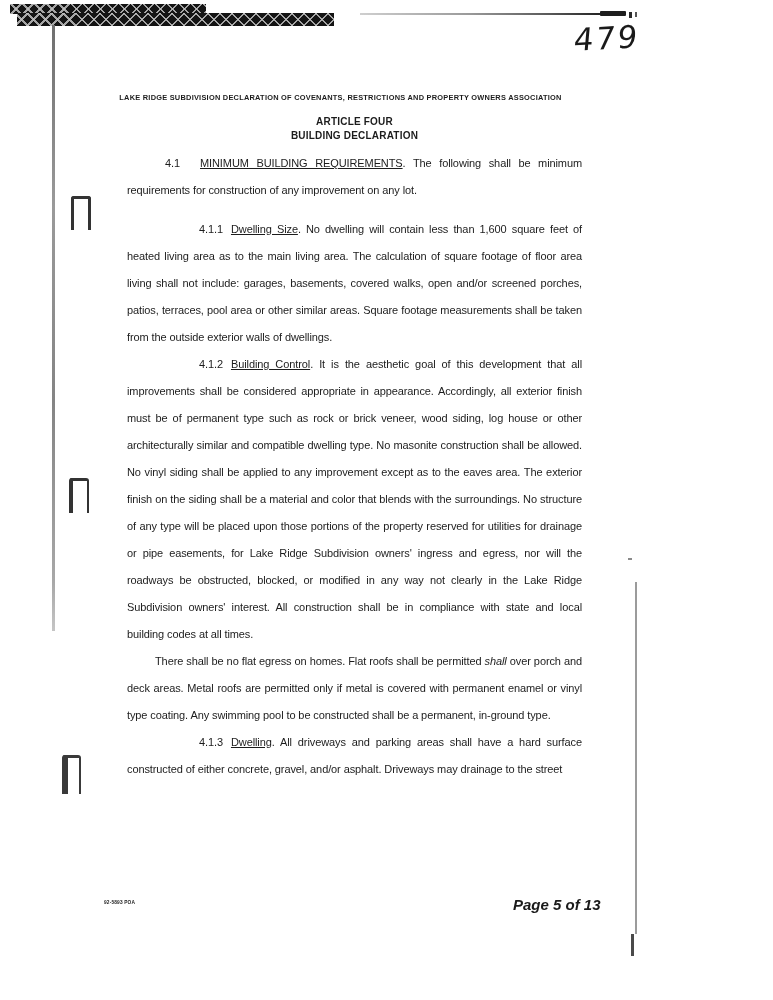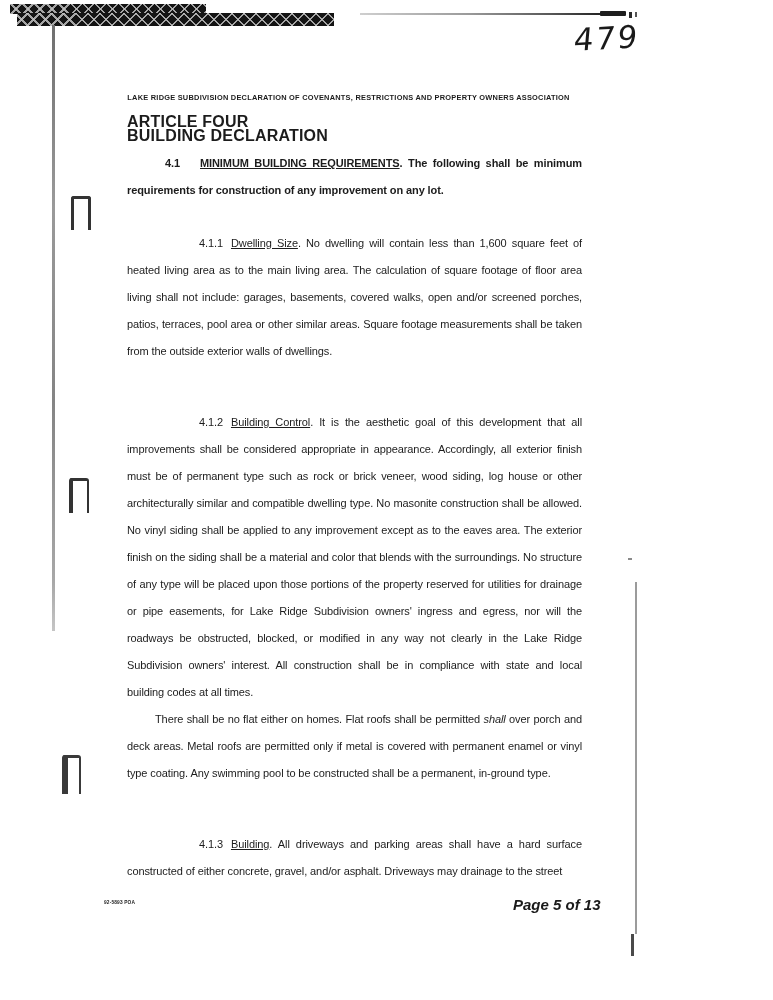--- a/index.html
+++ b/index.html
@@ -36,35 +36,35 @@
   .staple.s2{left:69px;top:478px;width:14px;height:32px;border-width:3px 2px 0 4px;}
   .staple.s3{left:62px;top:755px;width:11px;height:36px;border-width:3px 2px 0 6px;border-color:#3a3a3a;}
   
   .handwritten{
     position:absolute;left:574px;top:20px;font-family:"DejaVu Sans",sans-serif;
     font-size:31px;font-weight:400;color:#1a1a1a;
     transform:rotate(-3deg) skewX(-8deg);letter-spacing:2px;
   }
   
   .doc-header{
-    position:absolute;left:121px;top:93px;width:455px;text-align:center;
+    position:absolute;left:113px;top:93px;width:455px;text-align:center;
     font-size:7.4px;font-weight:bold;letter-spacing:.25px;white-space:nowrap;
   }
   .article-heading{
-    position:absolute;left:127px;top:115px;width:455px;
-    font-size:16px;font-weight:bold;line-height:13.5px;letter-spacing:.2px;
+    position:absolute;left:127px;top:115px;width:455px;text-align:center;
+    font-size:10px;font-weight:bold;line-height:13.5px;letter-spacing:.2px;
   }
   .body-text{
     position:absolute;left:127px;top:150px;width:455px;
     font-size:11px;line-height:27px;text-align:justify;letter-spacing:-.1px;
   }
   .para{margin:0;}
-  .para.gap-before{margin-top:26px;}
-  .k-section{text-indent:38px;font-weight:bold;}
-  .k-subsection{text-indent:72px;margin-top:44px;}
+  .para.gap-before{margin-top:12px;}
+  .k-section{text-indent:38px;}
+  .k-subsection{text-indent:72px;}
   .k-body{text-indent:28px;}
   .seg-u{text-decoration:underline;}
   .seg-i{font-style:italic;}
   .k-section .seg-num{margin-right:20px;}
   .k-subsection .seg-num{margin-right:8px;}
   
   .footer-ref{
     position:absolute;left:104px;top:900px;font-size:6px;font-weight:bold;color:#222;
     transform:scale(.8);transform-origin:left top;letter-spacing:.2px;
   }
@@ -96,19 +96,19 @@
   <div class="doc-header">LAKE RIDGE SUBDIVISION DECLARATION OF COVENANTS, RESTRICTIONS AND PROPERTY OWNERS ASSOCIATION</div>
   <div class="article-heading">
     <div>ARTICLE FOUR</div>
     <div>BUILDING DECLARATION</div>
   </div>
 
   <div class="body-text">
       <p class="para k-section"><span class="seg-num">4.1</span><span class="seg-u">MINIMUM BUILDING REQUIREMENTS</span><span class="seg-plain">.  The following shall be minimum requirements for construction of any improvement on any lot.</span></p>
       <p class="para k-subsection gap-before"><span class="seg-num">4.1.1</span><span class="seg-u">Dwelling Size</span><span class="seg-plain">.  No dwelling will contain less than 1,600 square feet of heated living area as to the main living area.  The calculation of square footage of floor area living shall not include: garages, basements, covered walks, open and/or screened porches, patios, terraces, pool area or other similar areas.  Square footage measurements shall be taken from the outside exterior walls of dwellings.</span></p>
       <p class="para k-subsection"><span class="seg-num">4.1.2</span><span class="seg-u">Building Control</span><span class="seg-plain">.  It is the aesthetic goal of this development that all improvements shall be considered appropriate in appearance.  Accordingly, all exterior finish must be of permanent type such as rock or brick veneer, wood siding, log house or other architecturally similar and compatible dwelling type.  No masonite construction shall be allowed.  No vinyl siding shall be applied to any improvement except as to the eaves area.  The exterior finish on the siding shall be a material and color that blends with the surroundings.  No structure of any type will be placed upon those portions of the property reserved for utilities for drainage or pipe easements, for Lake Ridge Subdivision owners' ingress and egress, nor will the roadways be obstructed, blocked, or modified in any way not clearly in the Lake Ridge Subdivision owners' interest.  All construction shall be in compliance with state and local building codes at all times.</span></p>
-      <p class="para k-body"><span class="seg-plain">There shall be no flat either on homes.  Flat roofs shall be permitted </span><span class="seg-i">shall</span><span class="seg-plain"> over porch and deck areas.  Metal roofs are permitted only if metal is covered with permanent enamel or vinyl type coating.  Any swimming pool to be constructed shall be a permanent, in-ground type.</span></p>
-      <p class="para k-subsection"><span class="seg-num">4.1.3</span><span class="seg-u">Building</span><span class="seg-plain">.  All driveways and parking areas shall have a hard surface constructed of either concrete, gravel, and/or asphalt.  Driveways may drainage to the street</span></p>
+      <p class="para k-body"><span class="seg-plain">There shall be no flat egress on homes.  Flat roofs shall be permitted </span><span class="seg-i">shall</span><span class="seg-plain"> over porch and deck areas.  Metal roofs are permitted only if metal is covered with permanent enamel or vinyl type coating.  Any swimming pool to be constructed shall be a permanent, in-ground type.</span></p>
+      <p class="para k-subsection"><span class="seg-num">4.1.3</span><span class="seg-u">Dwelling</span><span class="seg-plain">.  All driveways and parking areas shall have a hard surface constructed of either concrete, gravel, and/or asphalt.  Driveways may drainage to the street</span></p>
     </div>
 
   <div class="footer-ref">92-5893 POA</div>
   <div class="footer-page">Page 5 of 13</div>
 </div>
 
 </body></html>

